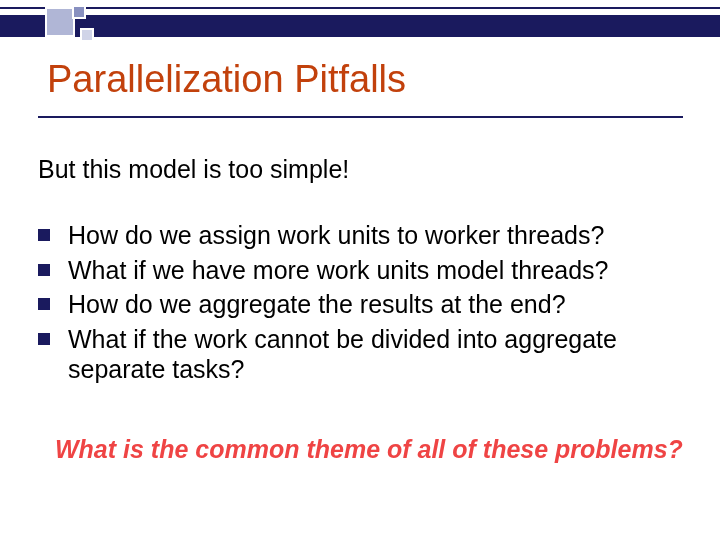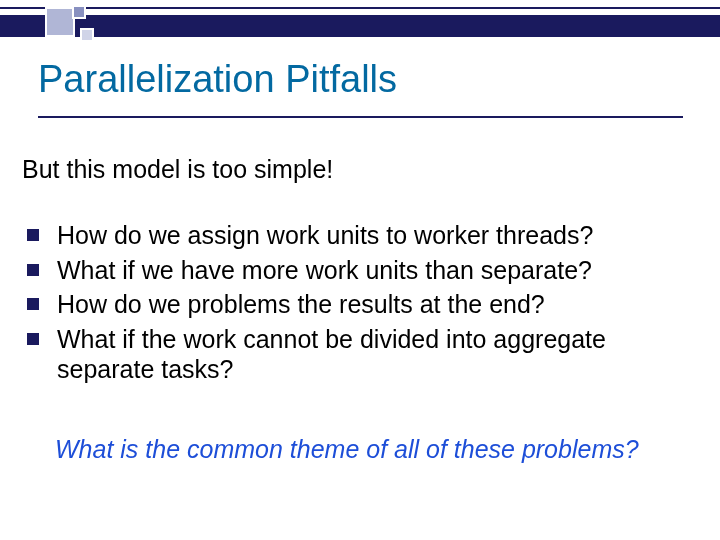--- a/index.html
+++ b/index.html
@@ -60,45 +60,45 @@
     width: 14px;
     height: 14px;
     background: #d0d4e8;
     top: 28px;
     left: 80px;
     border: 2px solid #ffffff;
   }
   .title {
     position: absolute;
     top: 58px;
-    left: 38px;
+    left: 47px;
     font-size: 38px;
-    color: #0369a1;
+    color: #c2410c;
     font-weight: normal;
     text-align: right;
   }
   .title-underline {
     position: absolute;
     top: 116px;
     left: 38px;
     width: 645px;
     height: 2px;
     background: #1a1a5e;
   }
   .subtitle {
     position: absolute;
     top: 155px;
-    left: 22px;
+    left: 38px;
     font-size: 25px;
     color: #000000;
   }
   .bullets {
     position: absolute;
     top: 220px;
-    left: 27px;
+    left: 38px;
     width: 640px;
   }
   .bullet-row {
     display: flex;
     align-items: flex-start;
     margin-bottom: 4px;
     line-height: 1.22;
   }
   .bullet-marker {
     width: 12px;
@@ -111,21 +111,22 @@
   .bullet-text {
     font-size: 25px;
     color: #000000;
   }
   .footer-q {
     position: absolute;
     top: 435px;
     left: 55px;
     font-size: 25px;
     font-style: italic;
-    color: #1d4ed8;
+    color: #ef4444;
+    font-weight: bold;
   }
 </style>
 </head>
 <body>
 
 <div class="slide">
 
   <div class="top-deco">
     <div class="top-line-thin"></div>
     <div class="top-line-thick"></div>
@@ -139,25 +140,25 @@
 
   <div class="subtitle">But this model is too simple!</div>
 
   <div class="bullets">
     <div class="bullet-row">
       <div class="bullet-marker"></div>
       <div class="bullet-text">How do we assign work units to worker threads?</div>
     </div>
     <div class="bullet-row">
       <div class="bullet-marker"></div>
-      <div class="bullet-text">What if we have more work units than separate?</div>
+      <div class="bullet-text">What if we have more work units model threads?</div>
     </div>
     <div class="bullet-row">
       <div class="bullet-marker"></div>
-      <div class="bullet-text">How do we problems the results at the end?</div>
+      <div class="bullet-text">How do we aggregate the results at the end?</div>
     </div>
     <div class="bullet-row">
       <div class="bullet-marker"></div>
       <div class="bullet-text">What if the work cannot be divided into aggregate separate tasks?</div>
     </div>
   </div>
 
   <div class="footer-q">What is the common theme of all of these problems?</div>
 
 </div>

